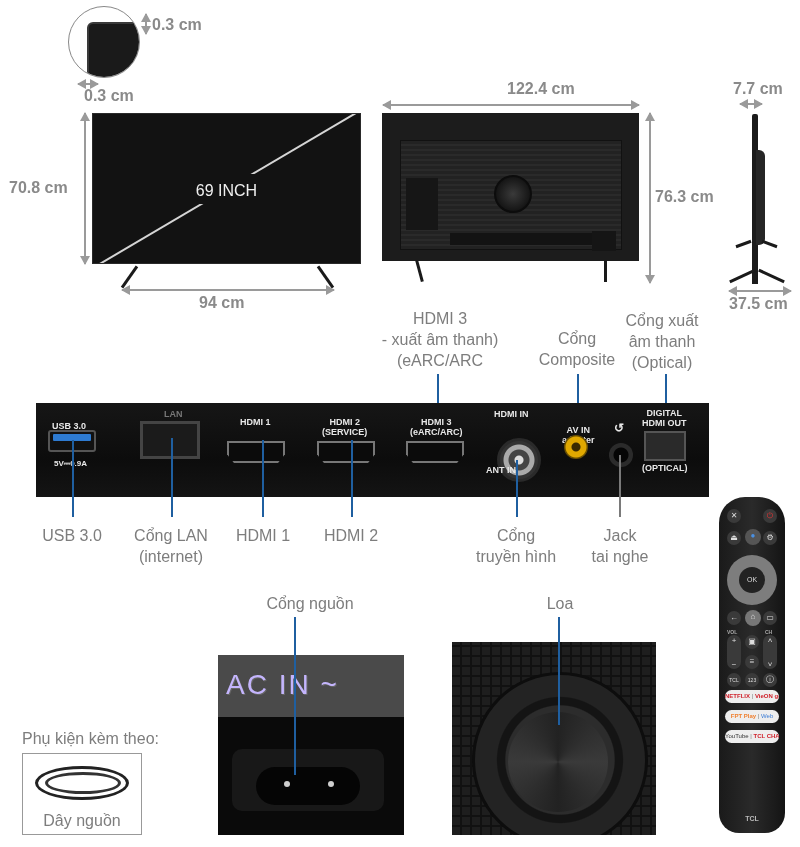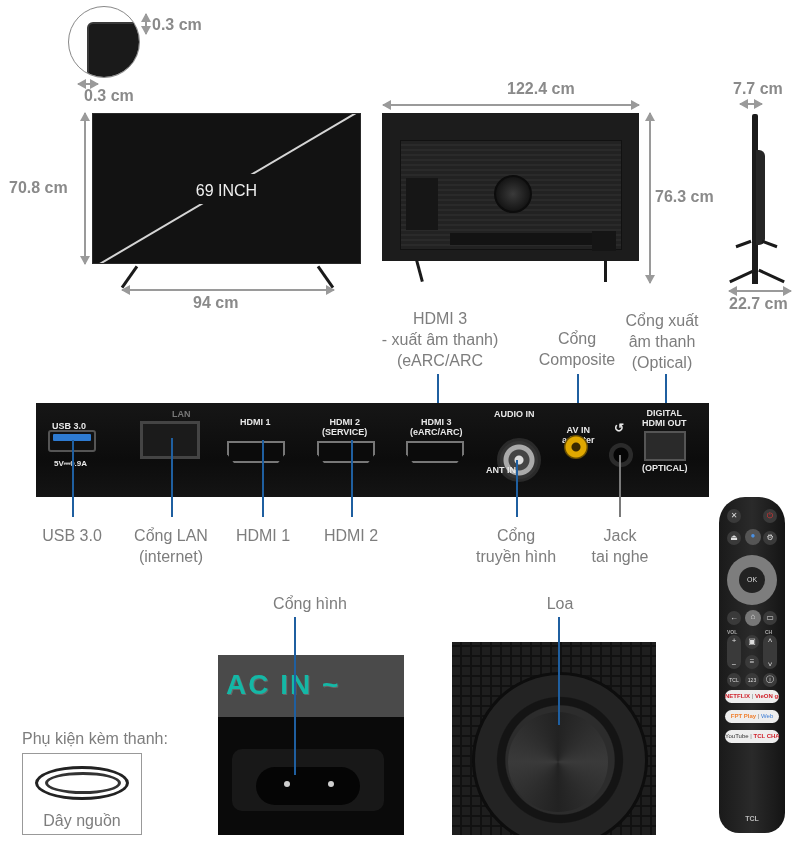--- a/index.html
+++ b/index.html
@@ -58,21 +58,21 @@
   .rbtn { position: absolute; width: 14px; height: 14px; border-radius: 50%; background: #3a3a3a; color: #ddd; font-size: 8px; text-align: center; line-height: 14px; }
   .dpad { position: absolute; left: 8px; top: 58px; width: 50px; height: 50px; border-radius: 50%; background: #7d7d7d; }
   .ok { position: absolute; left: 20px; top: 70px; width: 26px; height: 26px; border-radius: 50%; background: #222; color: #ddd; font-size: 7px; text-align: center; line-height: 26px; }
   .app { position: absolute; left: 6px; width: 54px; height: 13px; background: #eee; border-radius: 7px; font-size: 6px; line-height: 13px; text-align: center; white-space: nowrap; overflow: hidden; }
   .app .a { color: #d0202a; font-weight: bold; }
   .tcl-logo { position: absolute; left: 0; width: 100%; top: 318px; text-align: center; color: #bbb; font-size: 7px; font-weight: bold; }
 
   
   .power-photo { position: absolute; left: 218px; top: 655px; width: 186px; height: 180px; background: #0a0a0a; overflow: hidden; }
   .power-photo .top { position: absolute; left: 0; top: 0; width: 100%; height: 62px; background: #4a4a4a; }
-  .power-photo .engr { position: absolute; left: 8px; top: 14px; color: #14b8a6; font-size: 28px; font-weight: bold; letter-spacing: 2px; text-shadow: 1px 1px 0 #666; }
+  .power-photo .engr { position: absolute; left: 8px; top: 14px; color: #c4b5fd; font-size: 28px; font-weight: normal; letter-spacing: 2px; text-shadow: 1px 1px 0 #666; }
   .power-photo .socket { position: absolute; left: 14px; top: 94px; width: 152px; height: 62px; background: #181818; border-radius: 10px; }
   .power-photo .inner { position: absolute; left: 24px; top: 18px; width: 104px; height: 38px; background: #050505; border-radius: 19px; }
   .pin { position: absolute; top: 14px; width: 6px; height: 6px; border-radius: 50%; background: #cfcfcf; }
 
   
   .speaker-photo { position: absolute; left: 452px; top: 642px; width: 204px; height: 193px; background: repeating-linear-gradient(0deg,#1e1e1e 0 8px,#111 8px 10px), #1a1a1a; overflow: hidden; }
   .speaker-photo .grid { position: absolute; inset: 0; background: repeating-linear-gradient(90deg,transparent 0 8px,#111 8px 10px); }
   .speaker-photo .ring { position: absolute; left: 20px; top: 30px; width: 176px; height: 176px; border-radius: 50%; background: radial-gradient(circle,#2c2c2c 0 45%,#141414 46% 52%,#232323 53%); border: 3px solid #0d0d0d; }
   .speaker-photo .core { position: absolute; left: 58px; top: 68px; width: 100px; height: 100px; border-radius: 50%; background: conic-gradient(#222,#3a3a3a,#222,#3a3a3a,#222); }
 
@@ -95,21 +95,21 @@
 <div class="arrow-v" style="left:84px;top:113px;height:151px;"></div>
 <div class="dim" style="left:9px;top:179px;">70.8 cm</div>
 <div class="tv-front">
   <div class="diag"></div>
   <div class="gap"></div>
   <div class="title">69 INCH</div>
 </div>
 <div class="leg" style="left:128px;top:264px;transform:rotate(35deg);"></div>
 <div class="leg" style="left:324px;top:264px;transform:rotate(-35deg);"></div>
 <div class="arrow-h" style="left:122px;top:289px;width:212px;"></div>
-<div class="dim" style="left:193px;top:294px;">94  cm</div>
+<div class="dim" style="left:199px;top:294px;">94  cm</div>
 
 <div class="dim" style="left:475px;top:80px;margin-left:32px;">122.4 cm</div>
 <div class="arrow-h" style="left:383px;top:104px;width:256px;"></div>
 <div class="tv-back">
   <div class="panel"></div>
   <div class="box1"></div>
   <div class="disc"></div>
   <div class="bar"></div>
   <div class="box2"></div>
 </div>
@@ -120,21 +120,21 @@
 
 <div class="dim" style="left:733px;top:80px;">7.7 cm</div>
 <div class="arrow-h" style="left:740px;top:103px;width:22px;"></div>
 <div class="tv-side"></div>
 <div class="tv-side-bulge"></div>
 <div class="leg" style="left:742px;top:236px;height:16px;transform:rotate(70deg);"></div>
 <div class="leg" style="left:768px;top:236px;height:16px;transform:rotate(-70deg);"></div>
 <div class="leg" style="left:741px;top:262px;height:28px;transform:rotate(65deg);"></div>
 <div class="leg" style="left:770px;top:262px;height:28px;transform:rotate(-65deg);"></div>
 <div class="arrow-h" style="left:729px;top:290px;width:62px;"></div>
-<div class="dim" style="left:729px;top:295px;">22.7 cm</div>
+<div class="dim" style="left:729px;top:295px;">37.5 cm</div>
 
 <div class="lbl" style="left:372px;top:308px;width:136px;">
   <div>HDMI 3</div>
   <div>- xuất âm thanh)</div>
   <div>(eARC/ARC</div>
 </div>
 <div class="lbl" style="left:530px;top:328px;width:94px;">
   <div>Cổng</div>
   <div>Composite</div>
 </div>
@@ -146,35 +146,35 @@
 <div class="leader" style="left:437px;top:374px;height:75px;"></div>
 <div class="leader" style="left:577px;top:374px;height:76px;"></div>
 <div class="leader" style="left:665px;top:374px;height:70px;"></div>
 
 <div class="port-strip">
   <div class="port-txt" style="left:16px;top:18px;">USB 3.0</div>
   <div class="usb">
       <div class="blue"></div>
     </div>
   <div class="port-txt" style="left:18px;top:56px;font-size:8px;">5V⎓0.9A</div>
-  <div class="port-txt" style="left:136px;top:6px;color:#777;">LAN</div>
+  <div class="port-txt" style="left:128px;top:6px;color:#777;">LAN</div>
   <div class="lan"></div>
   <div class="port-txt" style="left:204px;top:14px;">HDMI 1</div>
   <div class="hdmi" style="left:191px;top:38px;"></div>
   <div class="port-txt" style="left:286px;top:14px;">
     <div>HDMI 2</div>
     <div>(SERVICE)</div>
   </div>
   <div class="hdmi" style="left:281px;top:38px;"></div>
   <div class="port-txt" style="left:374px;top:14px;">
     <div>HDMI 3</div>
     <div>(eARC/ARC)</div>
   </div>
   <div class="hdmi" style="left:370px;top:38px;"></div>
-  <div class="port-txt" style="left:458px;top:6px;">AUDIO IN</div>
+  <div class="port-txt" style="left:458px;top:6px;">HDMI IN</div>
   <div class="coax"></div>
   <div class="port-txt" style="left:450px;top:62px;text-align:center;">ANT IN</div>
   <div class="port-txt" style="left:526px;top:22px;">
     <div>AV IN</div>
     <div>adapter</div>
   </div>
   <div class="rca"></div>
   <div class="port-txt" style="left:578px;top:20px;font-size:12px;">↺</div>
   <div class="jack"></div>
   <div class="port-txt" style="left:606px;top:5px;">
@@ -201,21 +201,21 @@
 <div class="lbl" style="left:316px;top:525px;width:70px;">HDMI 2</div>
 <div class="lbl" style="left:466px;top:525px;width:100px;">
   <div>Cổng</div>
   <div>truyền hình</div>
 </div>
 <div class="lbl" style="left:580px;top:525px;width:80px;">
   <div>Jack</div>
   <div>tai nghe</div>
 </div>
 
-<div class="lbl" style="left:230px;top:593px;width:160px;">Cổng hình</div>
+<div class="lbl" style="left:230px;top:593px;width:160px;">Cổng nguồn</div>
 <div class="power-photo">
   <div class="top">
       <div class="engr">AC IN ~</div>
     </div>
   <div class="socket">
     <div class="inner">
       <div class="pin" style="left:28px;"></div>
       <div class="pin" style="left:72px;"></div>
     </div>
   </div>
@@ -223,21 +223,21 @@
 <div class="leader" style="left:294px;top:617px;height:158px;"></div>
 
 <div class="lbl" style="left:530px;top:593px;width:60px;">Loa</div>
 <div class="speaker-photo">
   <div class="grid"></div>
   <div class="ring"></div>
   <div class="core" style="left:56px;top:70px;"></div>
 </div>
 <div class="leader" style="left:558px;top:617px;height:108px;"></div>
 
-<div class="lbl" style="left:22px;top:728px;text-align:left;">Phụ kiện kèm thanh:</div>
+<div class="lbl" style="left:22px;top:728px;text-align:left;">Phụ kiện kèm theo:</div>
 <div class="acc-box">
   <div class="cable"></div>
   <div class="cable2"></div>
   <div class="lbl" style="left:0;width:118px;top:56px;">Dây nguồn</div>
 </div>
 
 <div class="remote">
   <div class="rbtn" style="left:8px;top:12px;">✕</div>
   <div class="rbtn" style="left:44px;top:12px;color:#d33;">⏻</div>
   <div class="rbtn" style="left:8px;top:34px;">⏏</div>

